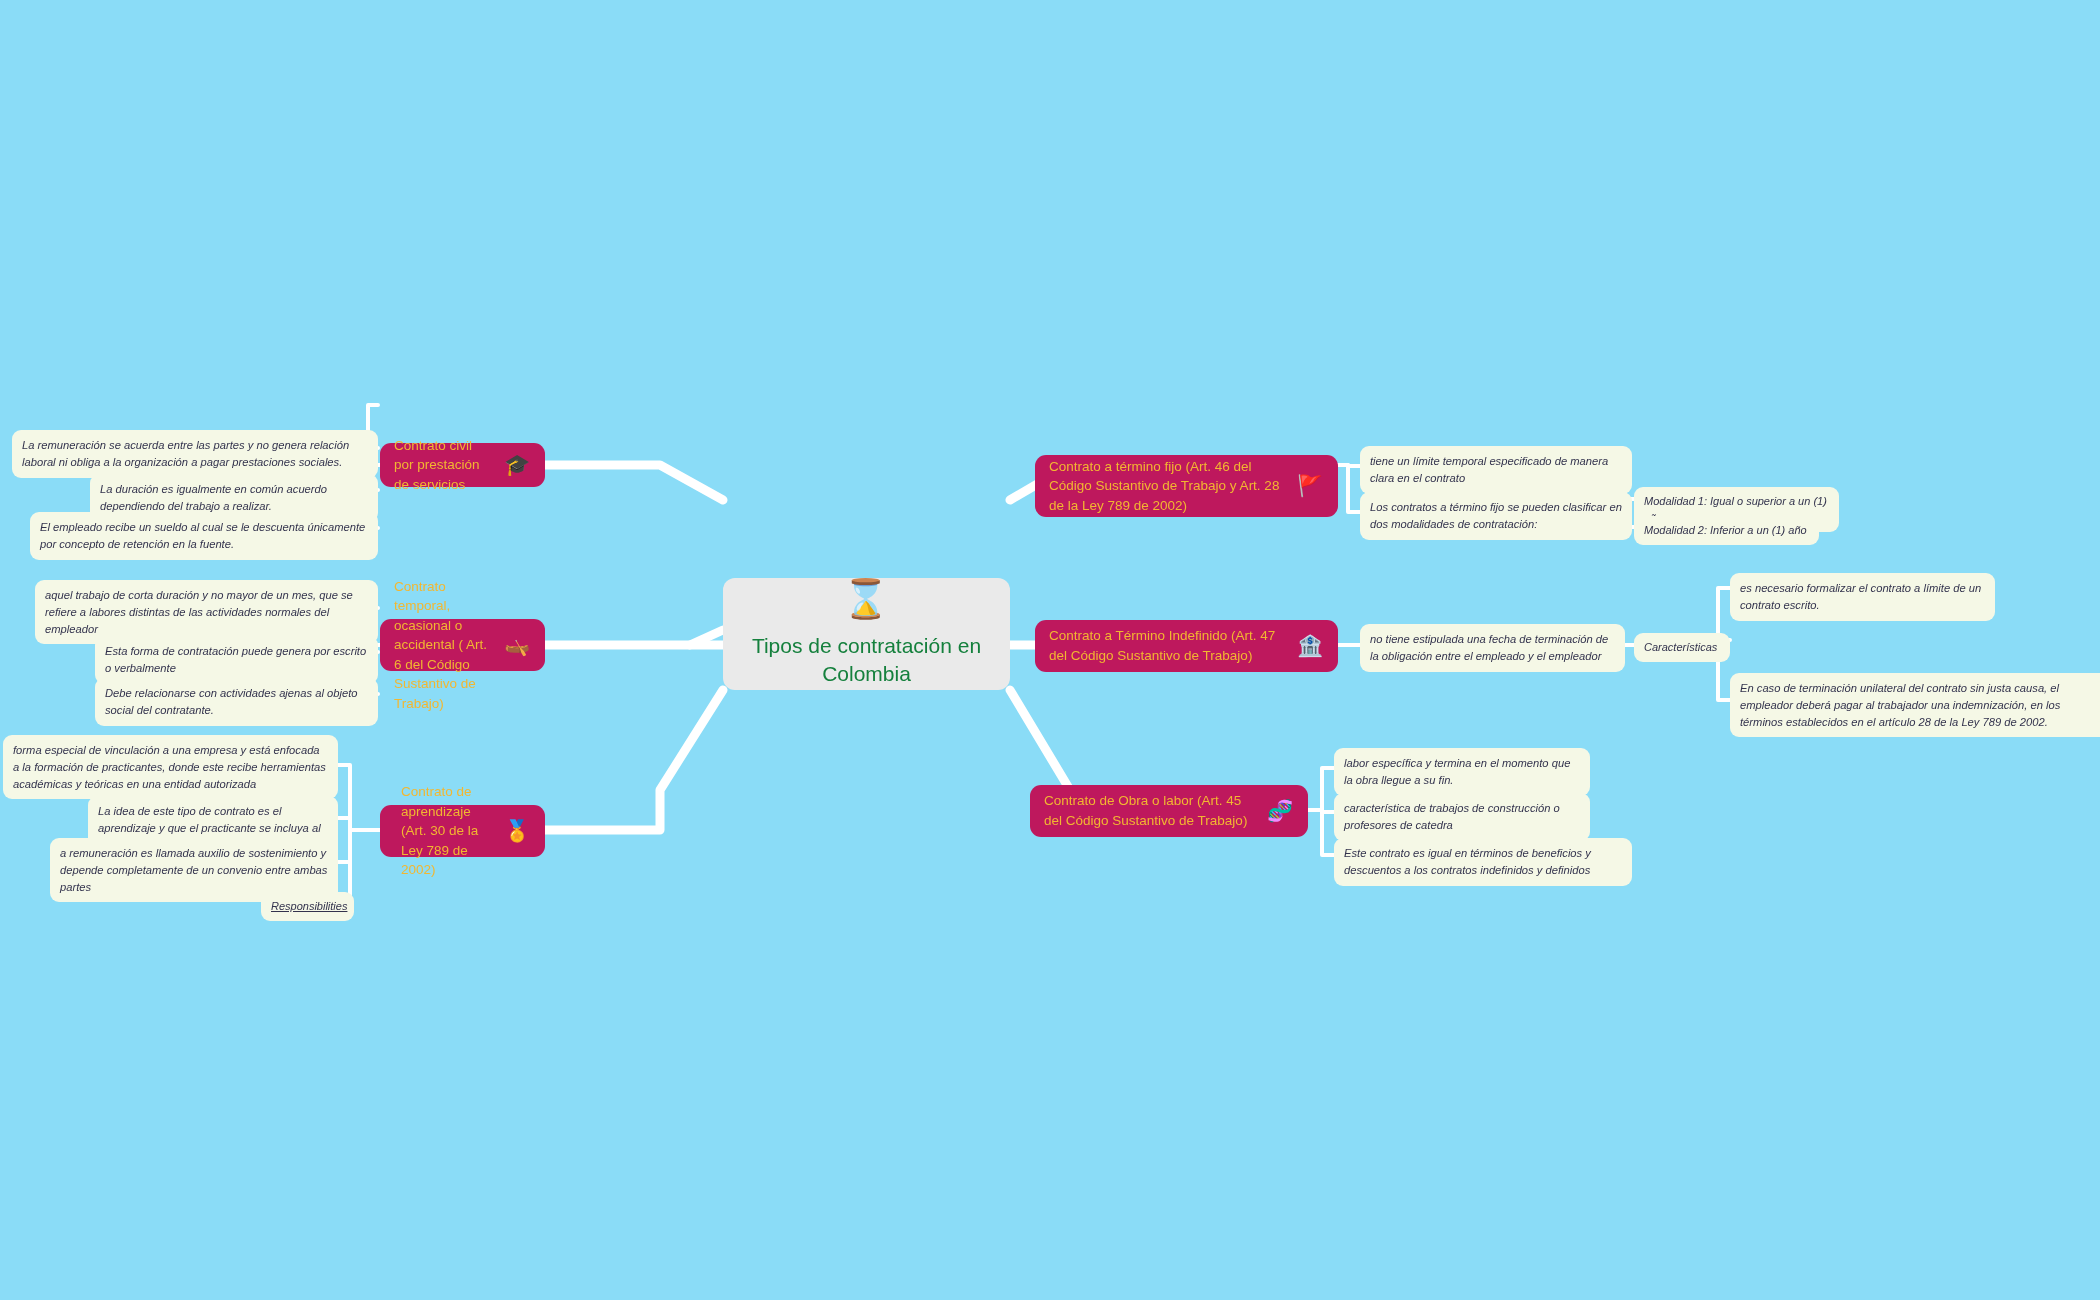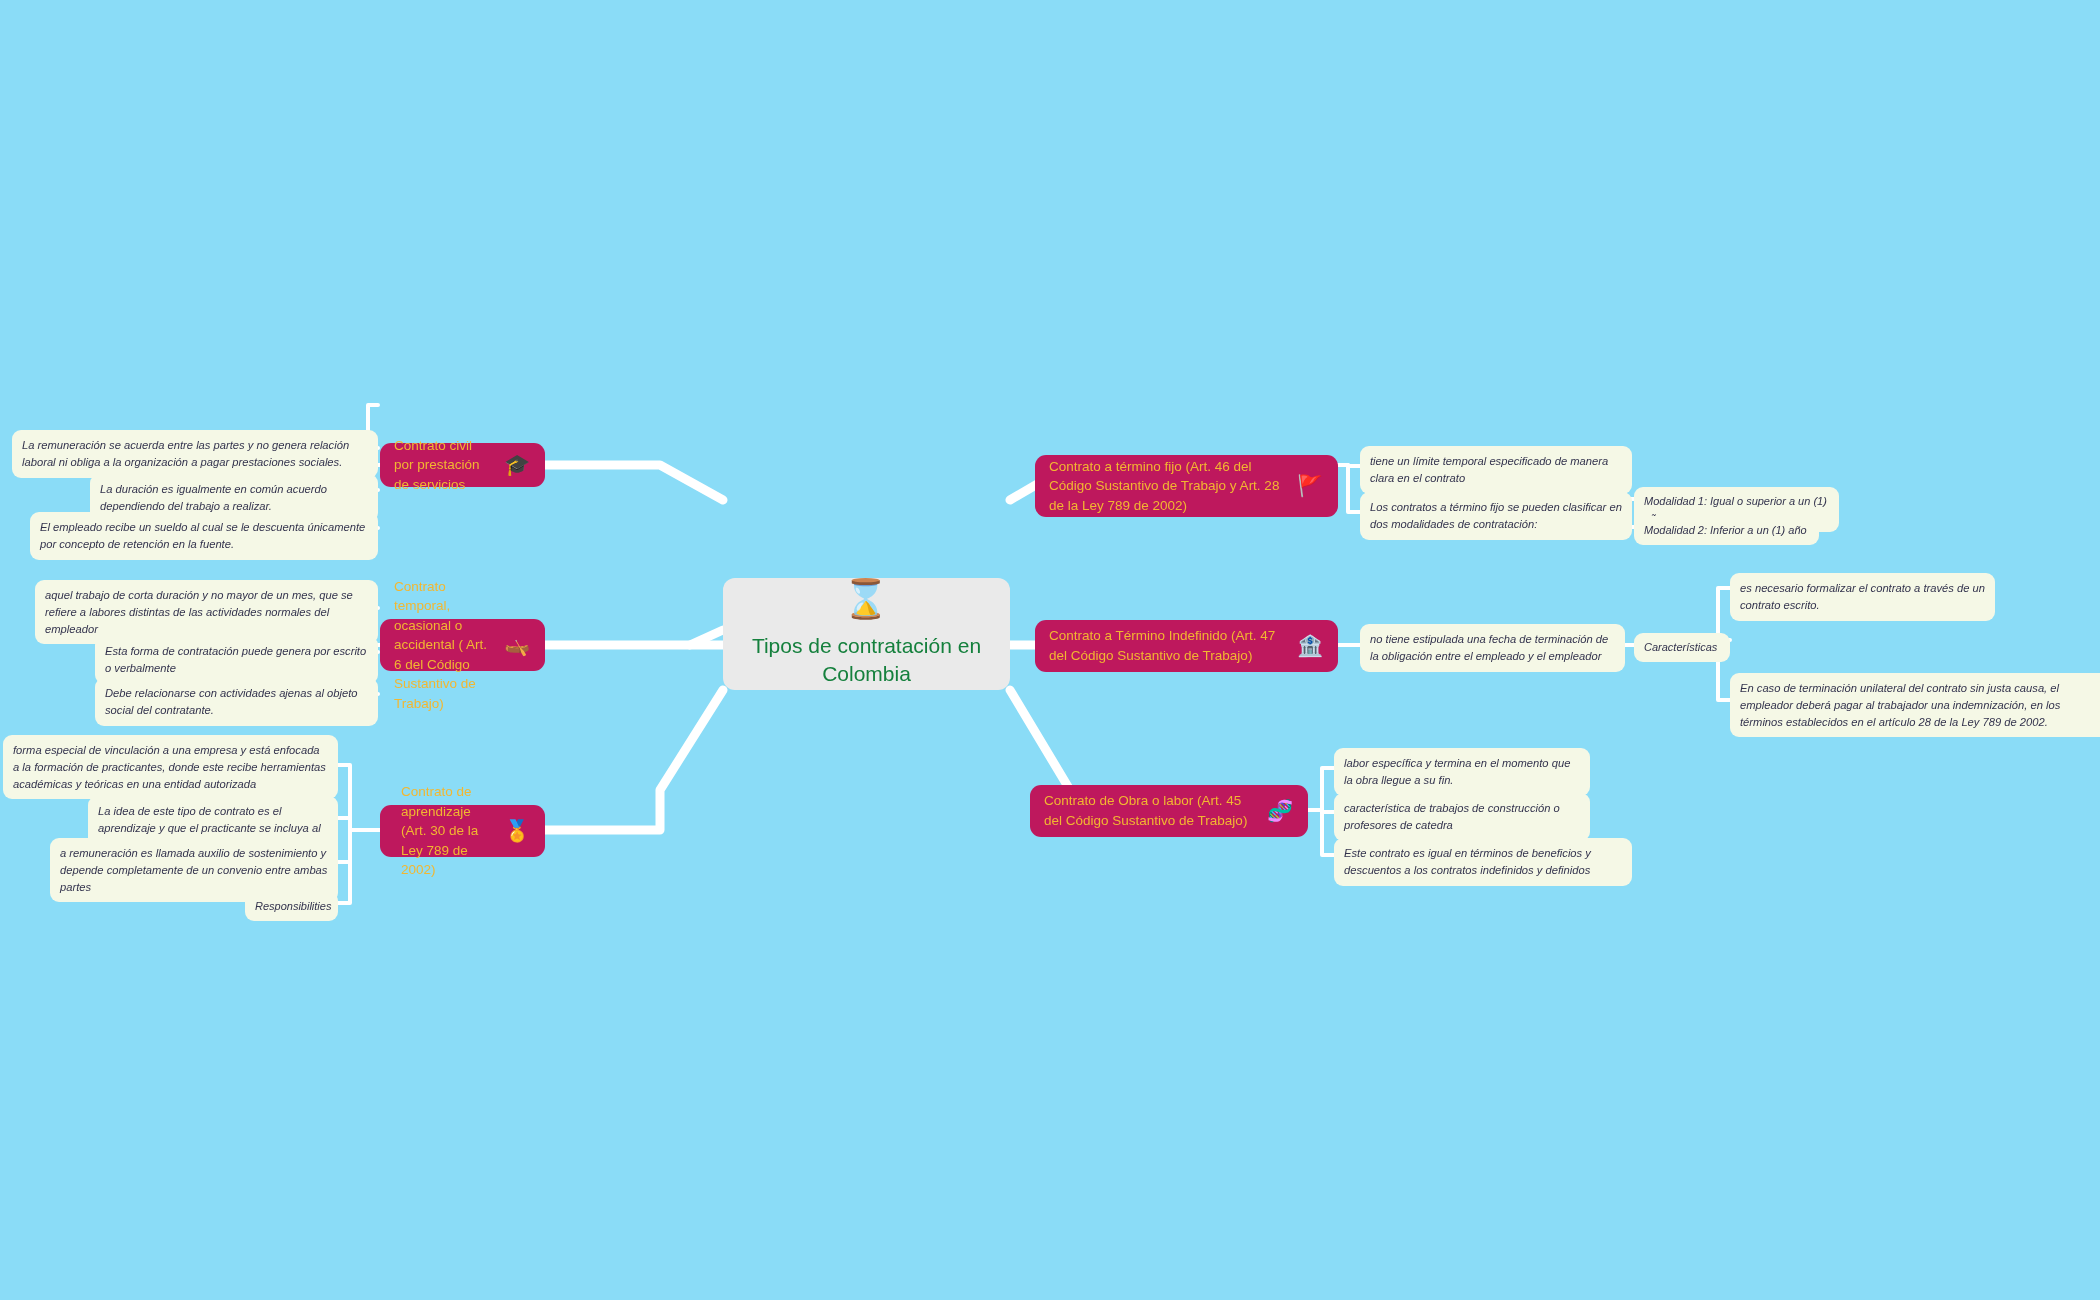--- a/index.html
+++ b/index.html
@@ -152,38 +152,38 @@
   <div class="node leaf" style="left:95px; top:636px; width:283px;">Esta forma de contratación puede genera por escrito o verbalmente</div>
   <div class="node leaf" style="left:95px; top:678px; width:283px;">Debe relacionarse con actividades ajenas al objeto social del contratante.</div>
 
   <div class="node branch" style="left:380px; top:805px; width:165px; height:52px;padding-left:21px;">
     <span class="branch-label">Contrato de aprendizaje (Art. 30 de la Ley 789 de 2002)</span>
     <span class="branch-icon">🏅</span>
   </div>
   <div class="node leaf" style="left:3px; top:735px; width:335px;">forma especial de vinculación a una empresa y está enfocada a la formación de practicantes, donde este recibe herramientas académicas y teóricas en una entidad autorizada</div>
   <div class="node leaf" style="left:88px; top:796px; width:250px;">La idea de este tipo de contrato es el aprendizaje y que el practicante se incluya al mundo laboral</div>
   <div class="node leaf" style="left:50px; top:838px; width:288px;">a remuneración es llamada auxilio de sostenimiento y depende completamente de un convenio entre ambas partes</div>
-  <div class="node leaf mini" style="left:245px; top:892px; width:93px;">Responsibilities</div>
+  <div class="node leaf mini" style="left:261px; top:892px; width:93px;text-decoration:underline;">Responsibilities</div>
 
   <div class="node branch" style="left:1035px; top:455px; width:303px; height:62px;">
     <span class="branch-label">Contrato a término fijo (Art. 46 del Código Sustantivo de Trabajo y Art. 28 de la Ley 789 de 2002)</span>
     <span class="branch-icon">🚩</span>
   </div>
   <div class="node leaf" style="left:1360px; top:446px; width:272px;">tiene un límite temporal especificado de manera clara en el contrato</div>
   <div class="node leaf" style="left:1360px; top:492px; width:272px;">Los contratos a término fijo se pueden clasificar en dos modalidades de contratación:</div>
   <div class="node leaf mini" style="left:1634px; top:487px; width:205px;">Modalidad 1: Igual o superior a un (1) año</div>
   <div class="node leaf mini" style="left:1634px; top:516px; width:185px;">Modalidad 2: Inferior a un (1) año</div>
 
   <div class="node branch" style="left:1035px; top:620px; width:303px; height:52px;">
     <span class="branch-label">Contrato a Término Indefinido (Art. 47 del Código Sustantivo de Trabajo)</span>
     <span class="branch-icon">🏦</span>
   </div>
   <div class="node leaf" style="left:1360px; top:624px; width:265px;">no tiene estipulada una fecha de terminación de la obligación entre el empleado y el empleador</div>
   <div class="node leaf mini" style="left:1634px; top:633px; width:96px;">Características</div>
-  <div class="node leaf" style="left:1730px; top:573px; width:265px;"> es necesario formalizar el contrato a través de un contrato escrito.</div>
+  <div class="node leaf" style="left:1730px; top:573px; width:265px;"> es necesario formalizar el contrato a límite de un contrato escrito.</div>
   <div class="node leaf" style="left:1730px; top:673px; width:380px;">En caso de terminación unilateral del contrato sin justa causa, el empleador deberá pagar al trabajador una indemnización, en los términos establecidos en el artículo 28 de la Ley 789 de 2002.</div>
 
   <div class="node branch" style="left:1030px; top:785px; width:278px; height:52px;">
     <span class="branch-label">Contrato de Obra o labor (Art. 45 del Código Sustantivo de Trabajo)</span>
     <span class="branch-icon">🧬</span>
   </div>
   <div class="node leaf" style="left:1334px; top:748px; width:256px;">labor específica y termina en el momento que la obra llegue a su fin.</div>
   <div class="node leaf" style="left:1334px; top:793px; width:256px;">característica de trabajos de construcción o profesores de catedra</div>
   <div class="node leaf" style="left:1334px; top:838px; width:298px;">Este contrato es igual en términos de beneficios y descuentos a los contratos indefinidos y definidos</div>
 

